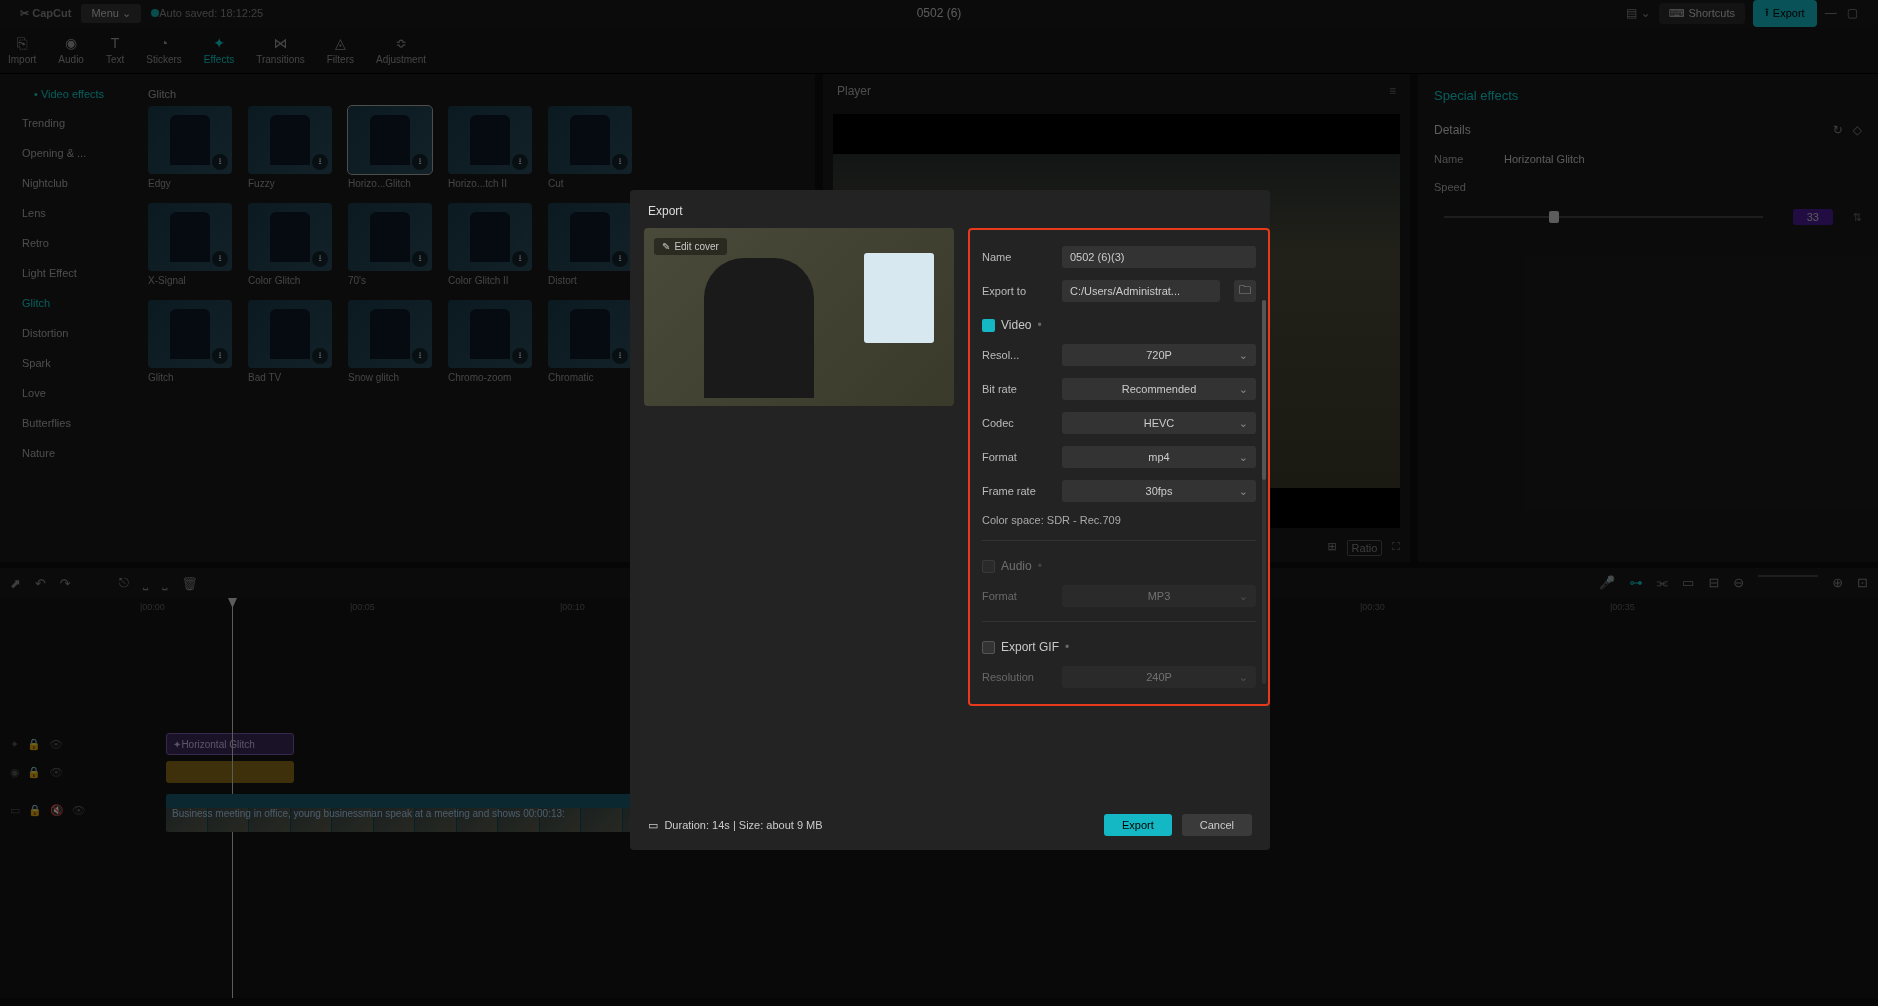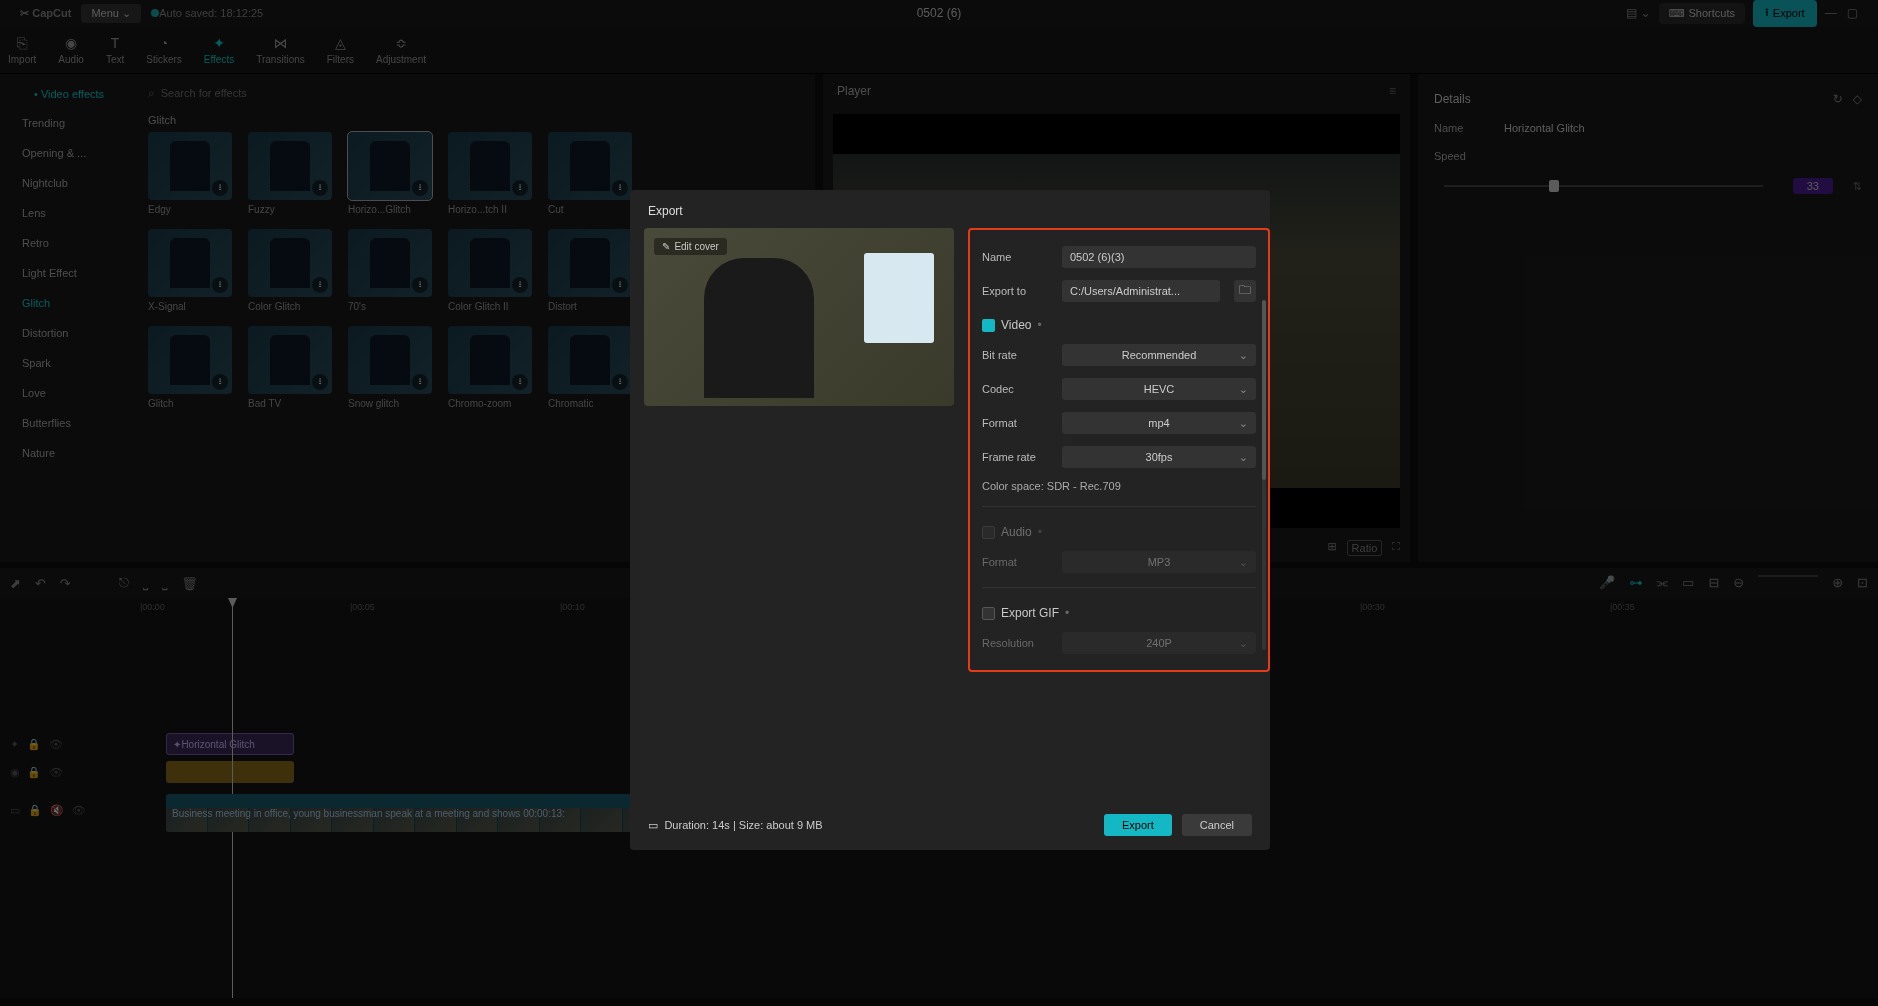--- a/index.html
+++ b/index.html
@@ -181,24 +181,20 @@
       <div class="nav-item">Retro</div>
       <div class="nav-item">Light Effect</div>
       <div class="nav-item active">Glitch</div>
       <div class="nav-item">Distortion</div>
       <div class="nav-item">Spark</div>
       <div class="nav-item">Love</div>
       <div class="nav-item">Butterflies</div>
       <div class="nav-item">Nature</div>
     </div>
     <div class="effects-grid-wrap">
-      <div class="search-row">
-        <span style="color:#666">⌕</span>
-        <input class="search-input" placeholder="Search for effects" style="">
-      </div>
       <div class="section-title">Glitch</div>
       <div class="effects-grid" id="effects-grid">
           <div class="effect-item">
             <div class="effect-thumb">
               <div class="silhouette"></div>
               <div class="effect-dl">⭳</div>
             </div>
             <div class="effect-label">Edgy</div>
           </div>
           <div class="effect-item">
@@ -315,20 +311,21 @@
       <span><span>00:00:00:17</span> <span style="color:#555">00:00:14:04</span></span>
       <div class="right">
         <span>⊞</span>
         <span style="border:1px solid #555;padding:1px 4px;border-radius:2px">Ratio</span>
         <span>⛶</span>
       </div>
     </div>
   </div>
 
   <div class="effects-panel">
+    <div class="fx-title">Special effects</div>
     <div class="fx-details">
       <span>Details</span>
       <span style="margin-left:auto;color:#888">↻</span>
       <span style="color:#888">◇</span>
     </div>
     <div class="fx-row">
       <span class="fx-label">Name</span>
       <span class="fx-value">Horizontal Glitch</span>
     </div>
     <div class="fx-row">
@@ -450,20 +447,24 @@
         <span class="form-label">Export to</span>
         <input class="form-input" value="C:/Users/Administrat..." style="">
         <span class="folder-icon">🗀</span>
       </div>
       <div class="section-head">
         <span class="checkbox on"></span>
         <span style="font-weight:500">Video</span>
         <span style="color:#666">•</span>
       </div>
       <div class="form-row">
+          <span class="form-label">Resol...</span>
+          <div class="form-select">720P</div>
+        </div>
+      <div class="form-row">
           <span class="form-label">Bit rate</span>
           <div class="form-select">Recommended</div>
         </div>
       <div class="form-row">
           <span class="form-label">Codec</span>
           <div class="form-select">HEVC</div>
         </div>
       <div class="form-row">
           <span class="form-label">Format</span>
           <div class="form-select">mp4</div>

